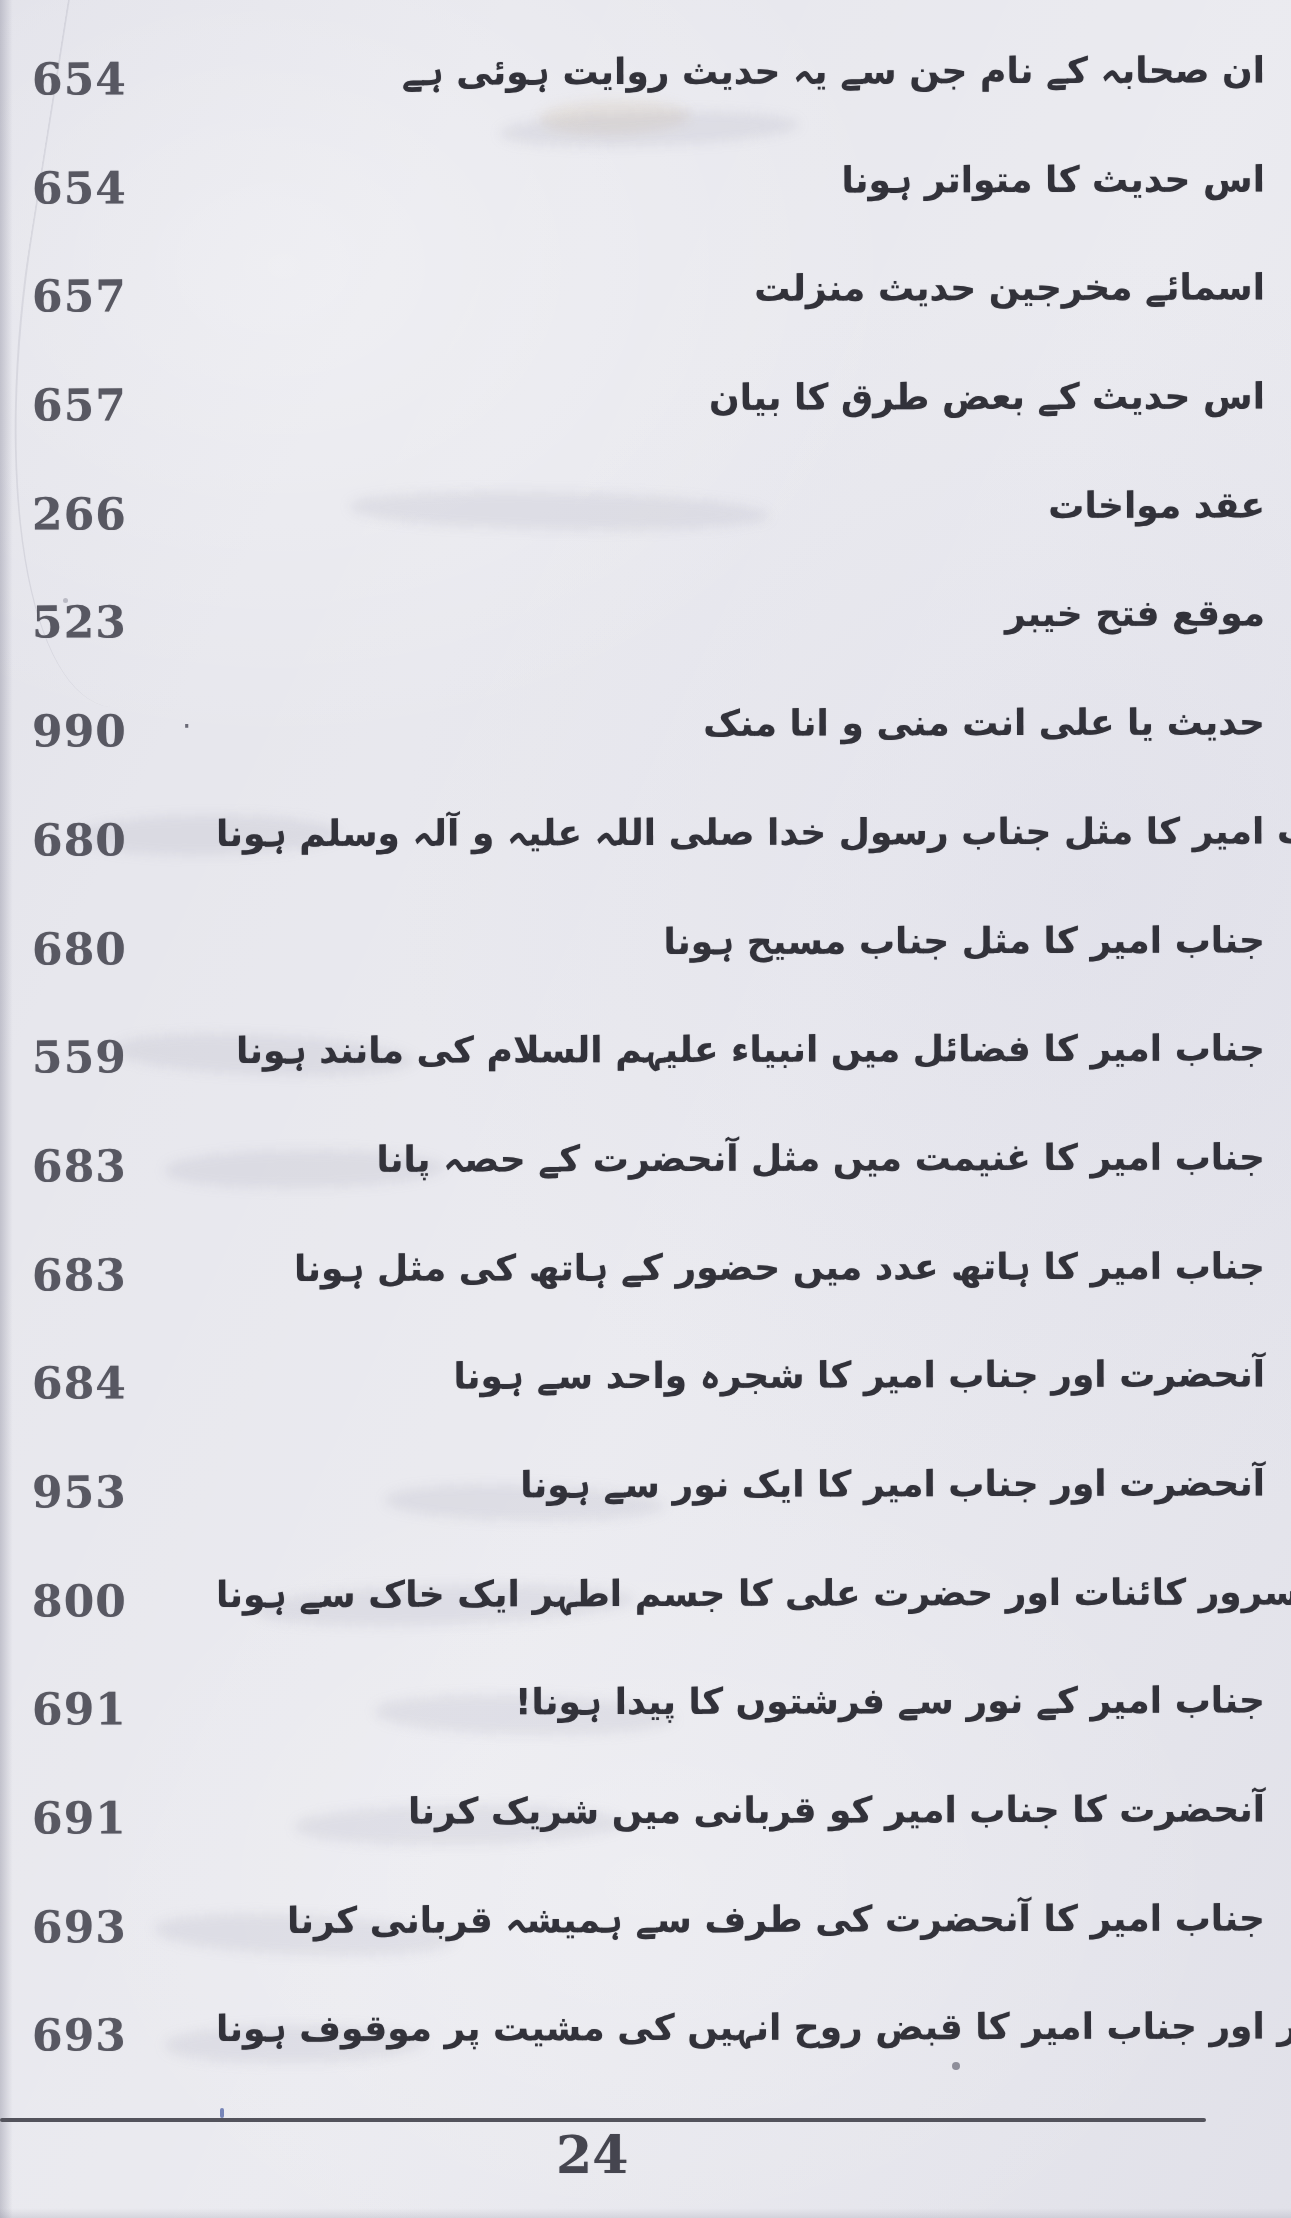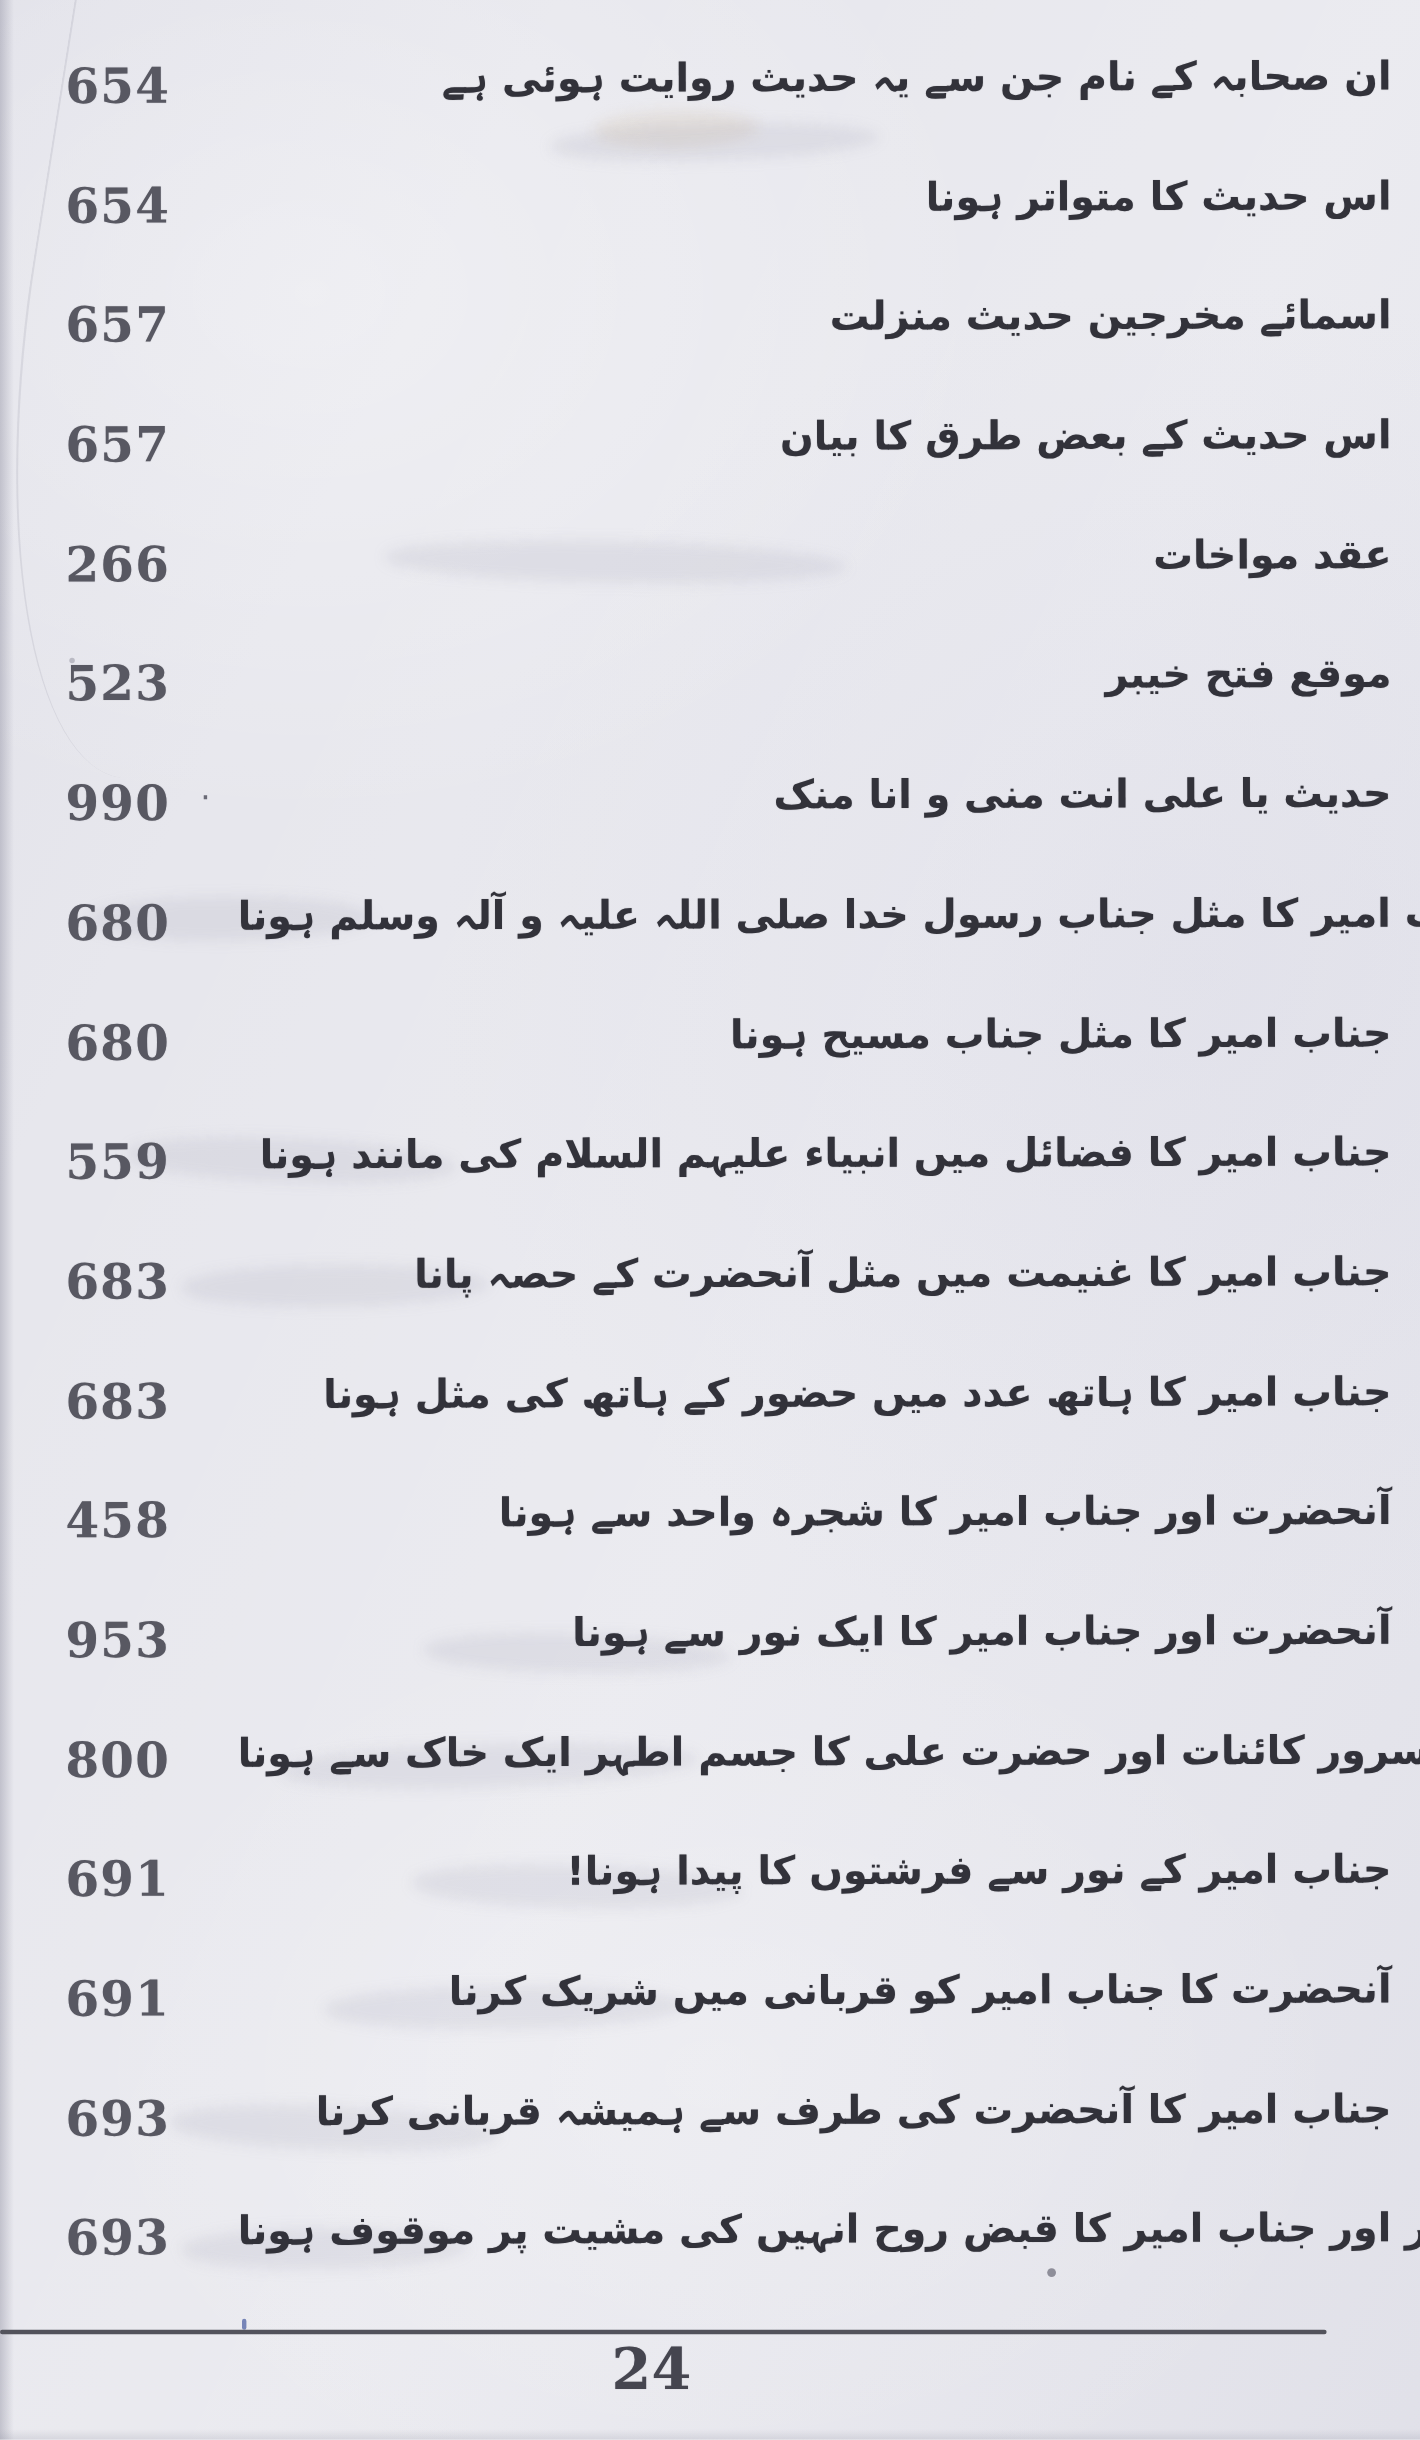--- a/index.html
+++ b/index.html
@@ -41,21 +41,21 @@
   }
   .row {
     height: 108.7px;
     display: flex;
     align-items: center;
     transform: rotate(-0.15deg);
   }
   .num {
     width: 150px;
     padding-left: 32px;
-    text-align: center;
+    text-align: left;
     font-family: "DejaVu Serif", serif;
     font-weight: 700;
     font-size: 44px;
     color: #585862;
     letter-spacing: 1px;
     flex: 0 0 auto;
     text-shadow: 0 0 1px rgba(88,88,98,0.35);
     margin-top: 11px;
   }
   .aftermark {
@@ -206,21 +206,21 @@
       <div class="title">جناب امیر کا غنیمت میں مثل آنحضرت کے حصہ پانا</div>
     </div>
 
     <div class="row">
       <div class="num">683</div>
       <div class="aftermark"></div>
       <div class="title">جناب امیر کا ہاتھ عدد میں حضور کے ہاتھ کی مثل ہونا</div>
     </div>
 
     <div class="row">
-      <div class="num">458</div>
+      <div class="num">684</div>
       <div class="aftermark"></div>
       <div class="title">آنحضرت اور جناب امیر کا شجرہ واحد سے ہونا</div>
     </div>
 
     <div class="row">
       <div class="num">953</div>
       <div class="aftermark"></div>
       <div class="title">آنحضرت اور جناب امیر کا ایک نور سے ہونا</div>
     </div>
 

